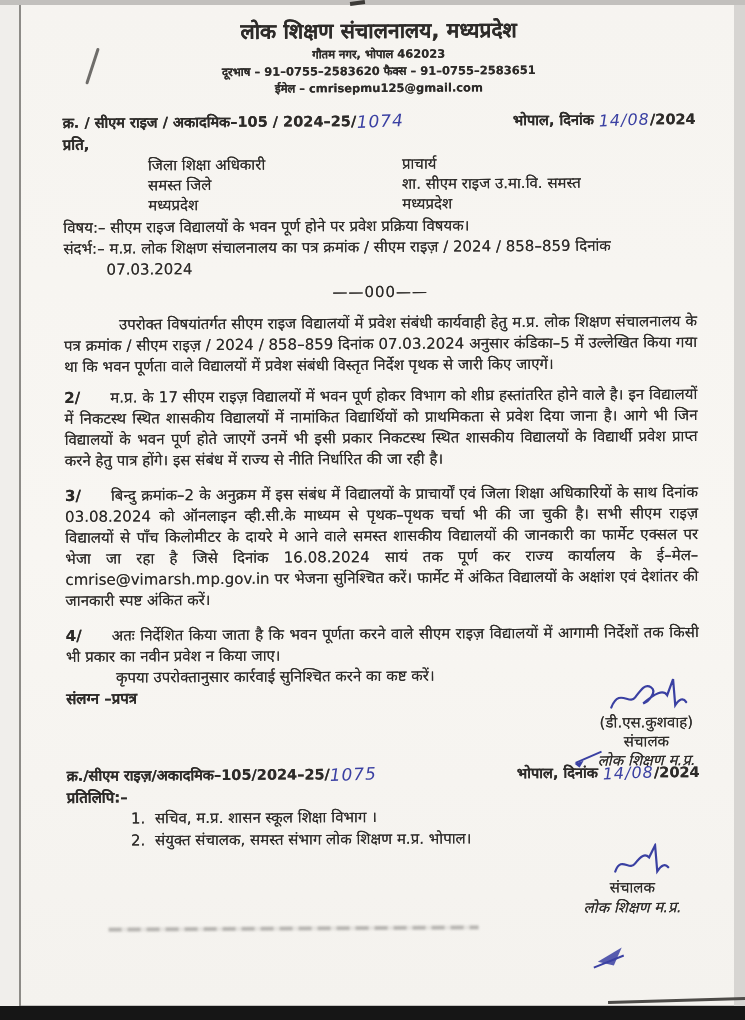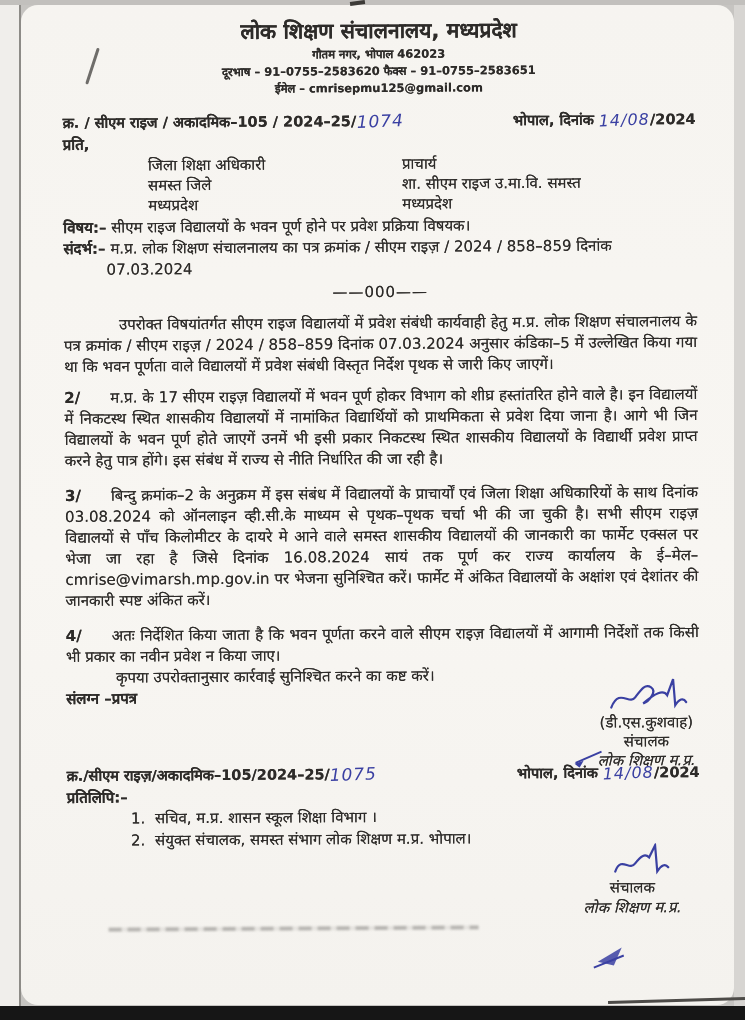--- a/index.html
+++ b/index.html
@@ -14,21 +14,20 @@
   .edge-left  { position:absolute; left:0; top:0; width:19px; height:1020px; background:#f0eeeb; border-right:2px solid #8d8b87; }
   .edge-right { position:absolute; right:0; top:0; width:11px; height:1020px; background:#d7d5d2; }
   .edge-top   { position:absolute; left:0; top:0; width:745px; height:5px; background:#c2c0bd; }
   .bar-bottom { position:absolute; left:0; bottom:0; width:745px; height:14px; background:#161616; }
   .corner-shadow { position:absolute; left:608px; top:999px; width:137px; height:3px; background:#4d4b48; transform:rotate(-1.6deg); }
   .top-tick { position:absolute; left:350px; top:1px; width:15px; height:4px; background:#3d3b38; transform:rotate(-8deg); }
 
   .page {
     position:absolute; left:21px; top:5px; width:713px; height:1000px;
     background:linear-gradient(180deg,#f6f4f0 0%, #f8f6f2 55%, #f4f2ee 100%);
-    border-radius:17px;
   }
   .pen-stroke { position:absolute; left:70px; top:42px; width:2.5px; height:38px; background:#6f6d6a; transform:rotate(18deg); border-radius:2px; }
 
   .letter {
     position:absolute; inset:0; padding:13px 36px 0 44px;
     color:#2d2b29; font-size:15px; line-height:21px;
     transform:rotate(-0.35deg); transform-origin:50% 50%;
     text-shadow:0 0 0.6px rgba(64,60,56,0.85);
     box-sizing:border-box;
   }
@@ -43,21 +42,21 @@
     text-shadow:none;
   }
   .hw.small { font-size:16px; }
 
   .ref-row { display:flex; justify-content:space-between; align-items:baseline; margin-top:14px; font-weight:bold; font-size:14.5px; }
   .salutation { font-weight:bold; margin-top:1px; }
   .addr-grid { display:grid; grid-template-columns:254px auto; margin-left:85px; line-height:20px; }
   .addr-grid div { white-space:nowrap; }
 
   .subject-line { margin-top:2px; }
-  .subject-line .lbl, .reference .lbl { font-weight:bold; }
+  .subject-line .lbl, .reference .lbl { font-weight:normal; }
   .reference { margin-left:43px; text-indent:-43px; }
   .sep { text-align:center; margin-top:3px; letter-spacing:1px; }
 
   .para { text-align:justify; margin-top:10px; }
   .para .pnum { display:inline-block; width:46px; font-weight:bold; }
   .indent1 { text-indent:55px; }
   .closing { text-indent:50px; margin-top:0; }
   .encl { font-weight:bold; margin-top:0; }
 
   .sig1 { position:absolute; left:518px; top:672px; width:212px; text-align:center; line-height:19px; font-size:15px; }

